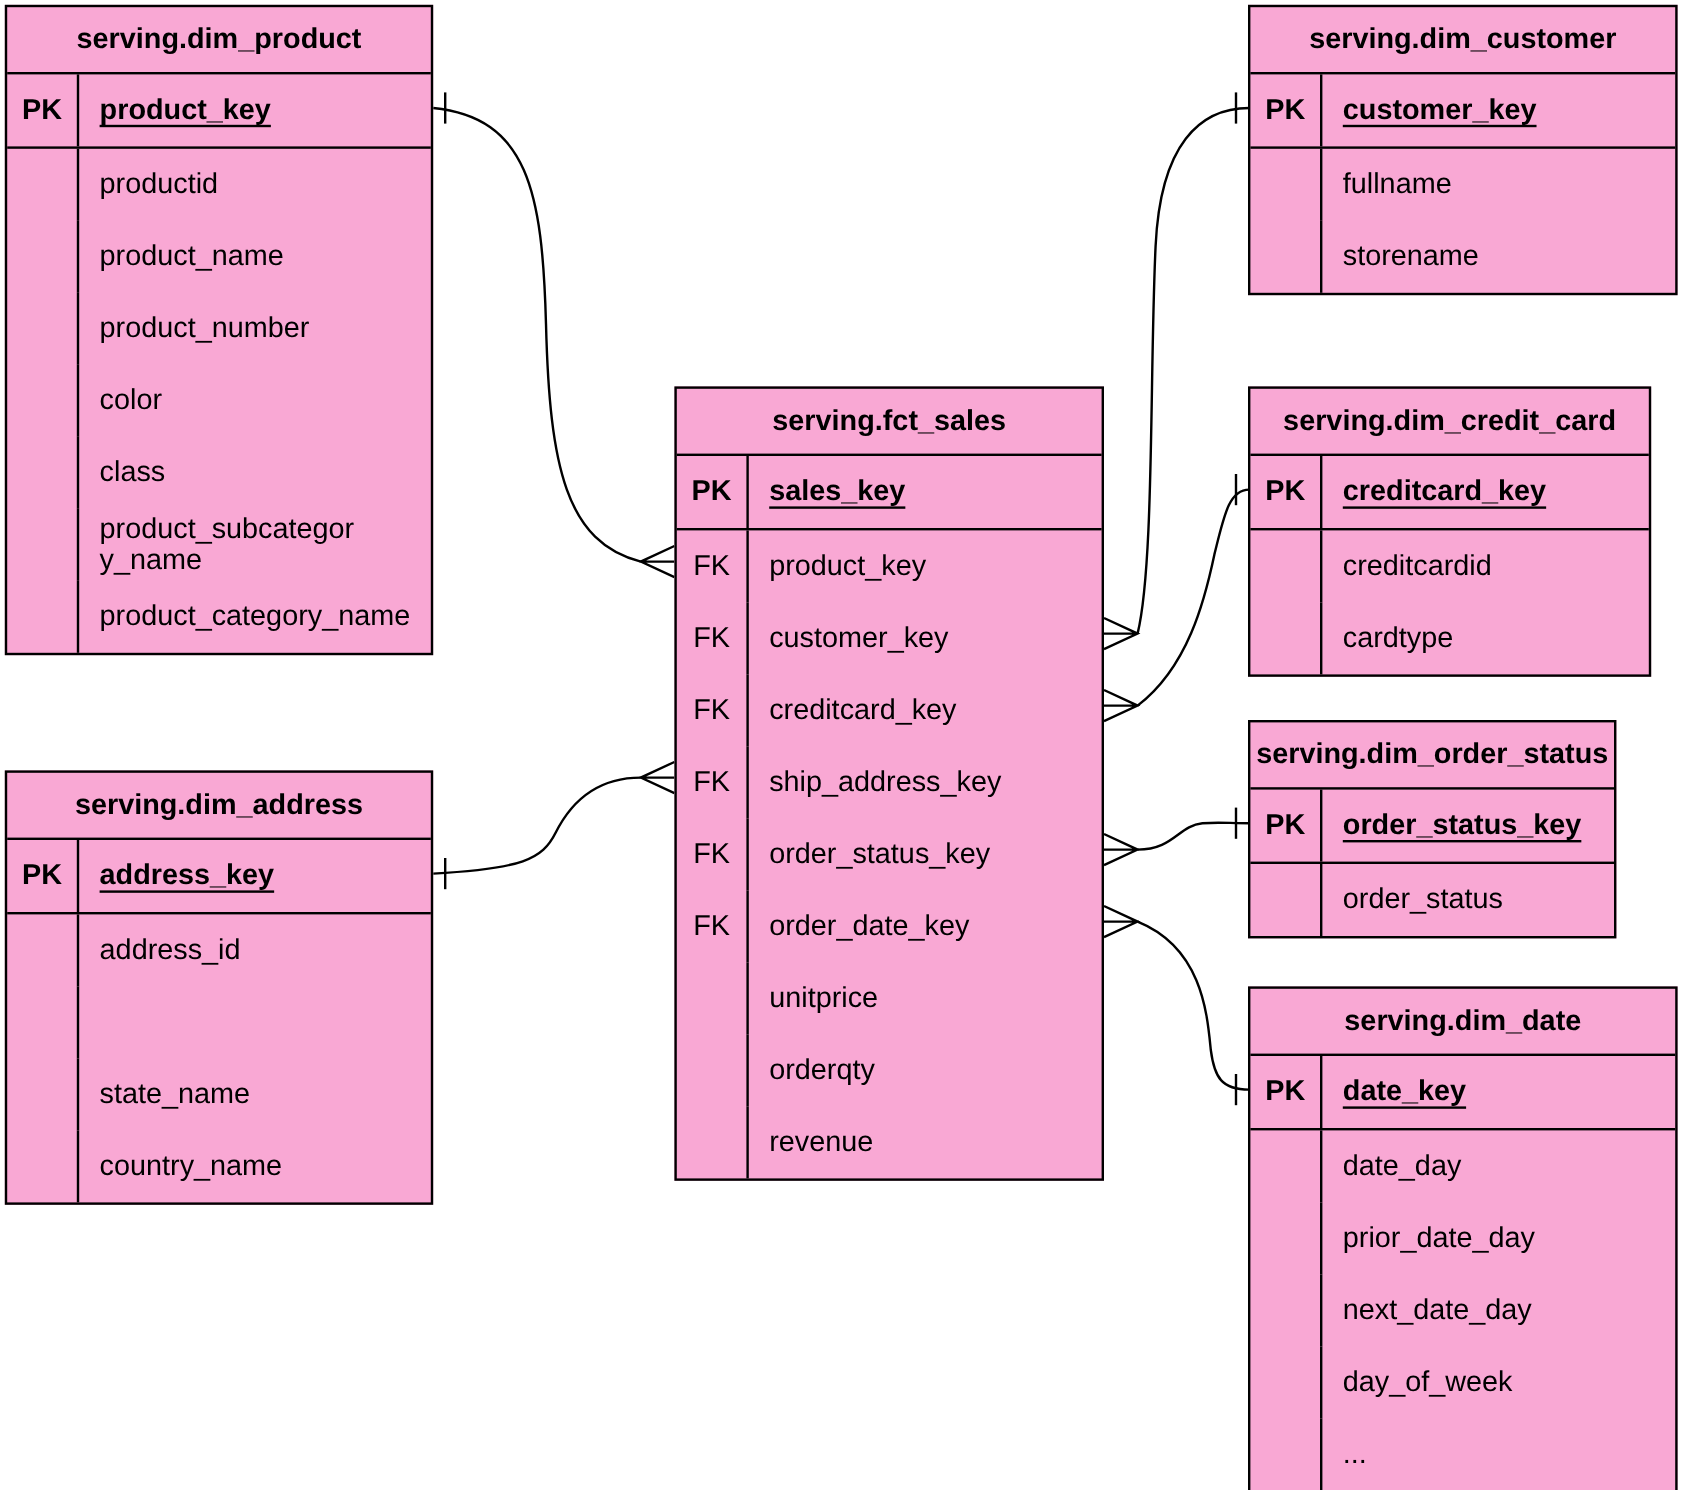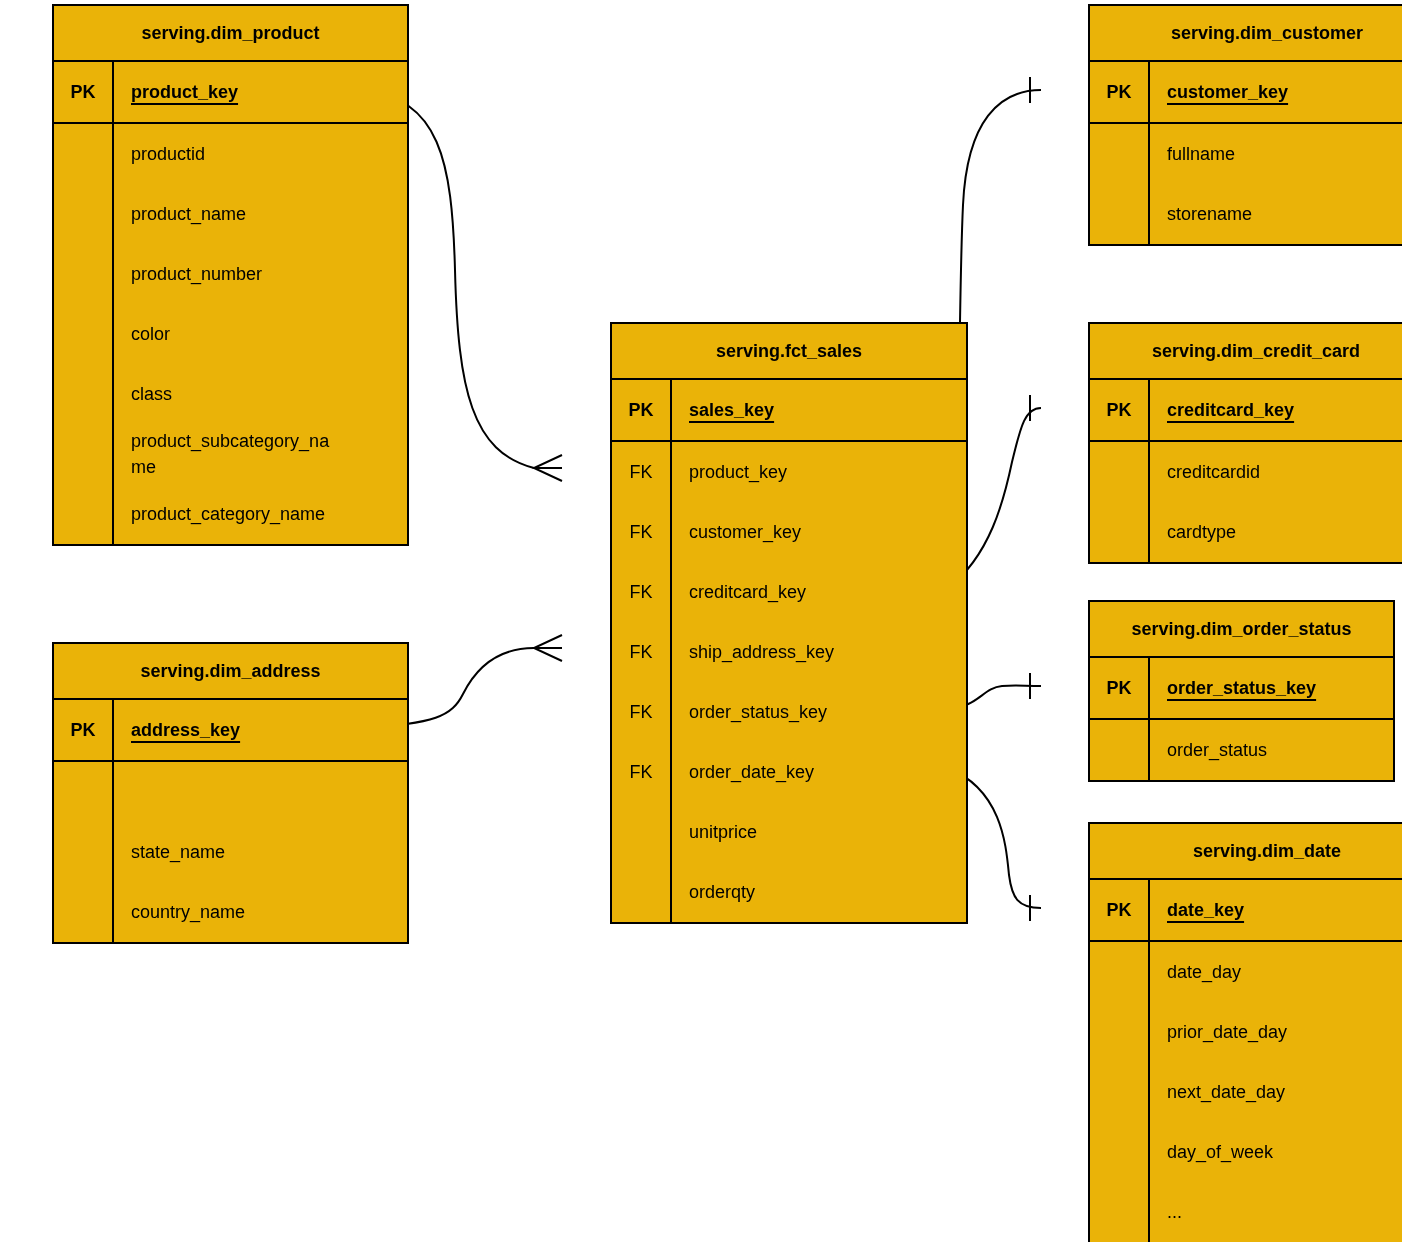--- a/index.html
+++ b/index.html
@@ -23,24 +23,23 @@
     pointer-events: none;
   }
   svg.rels path, svg.rels line {
     stroke: #000000;
     stroke-width: 2;
     fill: none;
   }
   .tbl {
     position: absolute;
     border: 2px solid #000000;
-    background: #eab308;
+    background: #f9a8d4;
     box-sizing: border-box;
-    font-size: 18px;
-    margin-left: 48px;
+    font-size: 24px;
   }
   .tbl-title {
     height: 54px;
     border-bottom: 2px solid #000000;
     display: flex;
     align-items: center;
     justify-content: center;
     font-weight: 700;
   }
   .row {
@@ -221,20 +220,24 @@
       <div class="fc">order_date_key</div>
     </div>
     <div class="row">
       <div class="kc"></div>
       <div class="fc">unitprice</div>
     </div>
     <div class="row">
       <div class="kc"></div>
       <div class="fc">orderqty</div>
     </div>
+    <div class="row">
+      <div class="kc"></div>
+      <div class="fc">revenue</div>
+    </div>
   </div>
 
   <div class="tbl" id="t-dim_credit_card">
     <div class="tbl-title">serving.dim_credit_card</div>
     <div class="row pk">
       <div class="kc">PK</div>
       <div class="fc">
           <span>creditcard_key</span>
         </div>
     </div>
@@ -295,20 +298,24 @@
   <div class="tbl" id="t-dim_address">
     <div class="tbl-title">serving.dim_address</div>
     <div class="row pk">
       <div class="kc">PK</div>
       <div class="fc">
           <span>address_key</span>
         </div>
     </div>
     <div class="row">
       <div class="kc"></div>
+      <div class="fc">address_id</div>
+    </div>
+    <div class="row">
+      <div class="kc"></div>
     </div>
     <div class="row">
       <div class="kc"></div>
       <div class="fc">state_name</div>
     </div>
     <div class="row">
       <div class="kc"></div>
       <div class="fc">country_name</div>
     </div>
   </div>

